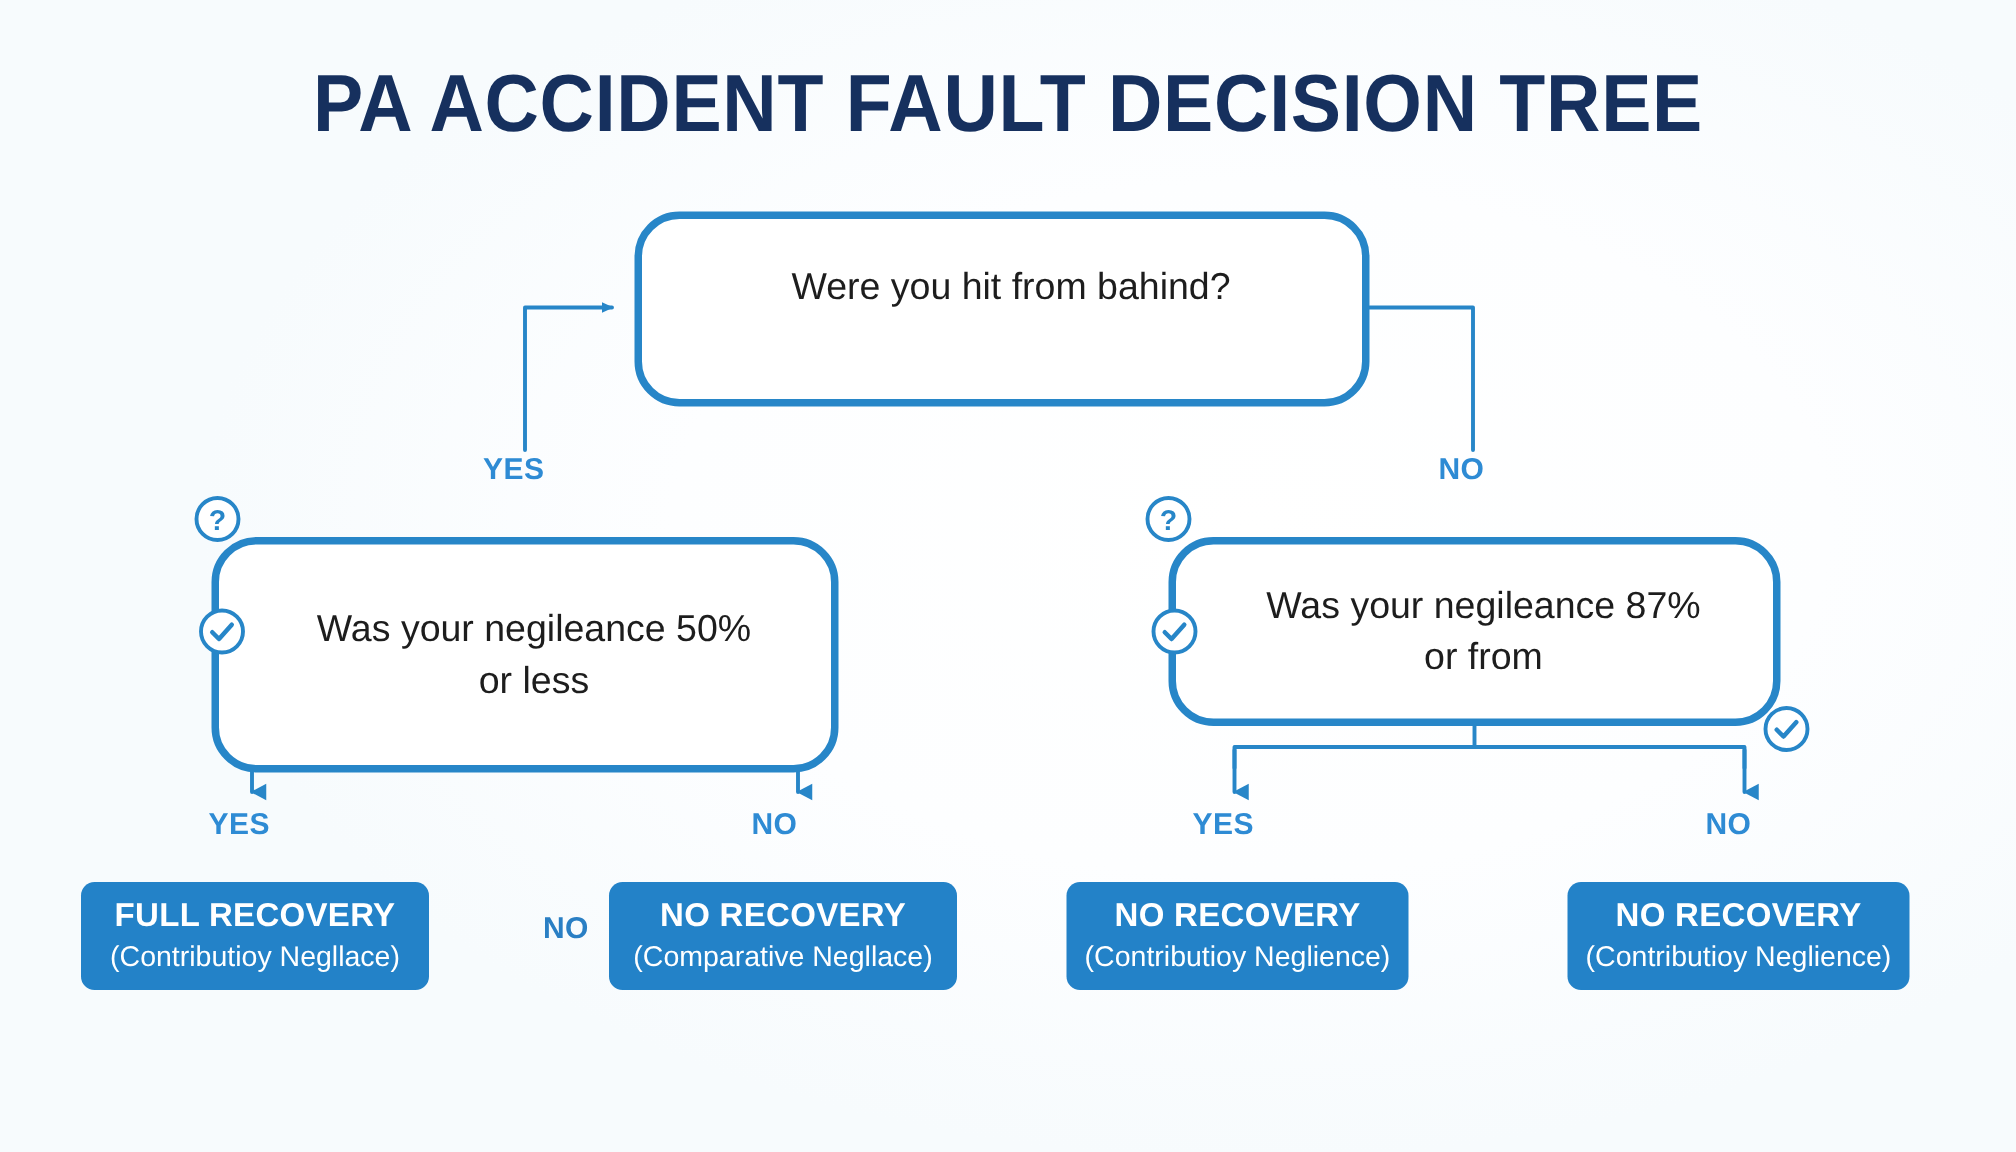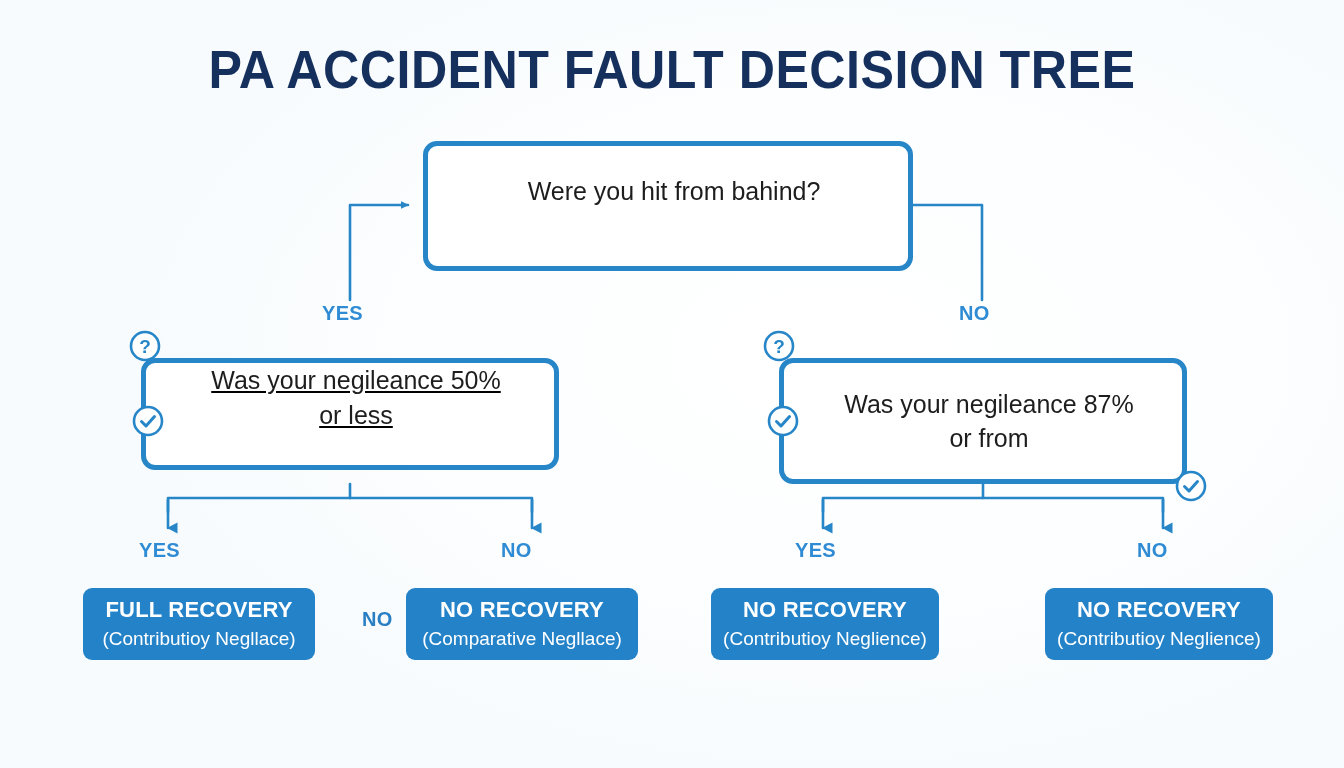--- a/index.html
+++ b/index.html
@@ -36,21 +36,21 @@
     transform: scaleX(0.93);
     white-space: nowrap;
   }
 
   
   .dbox {
     position: absolute;
     box-sizing: border-box;
     background: #ffffff;
     border: 5px solid #2786c8;
-    border-radius: 14px;
+    border-radius: 30px;
     display: flex;
     justify-content: center;
     padding-left: 12px;
   }
   .dbox .dtext {
     font-size: 25px;
     color: #1d1d1d;
     text-align: center;
     line-height: 1.38;
     padding: 0 26px;
@@ -62,23 +62,22 @@
     width: 490px;
     height: 130px;
     align-items: flex-start;
   }
   #box-root .dtext { padding-top: 28px; }
 
   #box-left {
     left: 141px;
     top: 358px;
     width: 418px;
-    height: 112px;
-    align-items: flex-start;
-    text-decoration: underline;
+    height: 157px;
+    align-items: center;
   }
   #box-right {
     left: 779px;
     top: 358px;
     width: 408px;
     height: 126px;
     align-items: center;
   }
 
   
@@ -99,21 +98,21 @@
     font-weight: bold;
     letter-spacing: 0.2px;
     line-height: 1.1;
   }
   .leaf .leaf-sub {
     font-size: 19px;
     font-weight: normal;
     line-height: 1.15;
     margin-top: 5px;
   }
-  #leaf-1 { left: 54px;   top: 588px; width: 232px; height: 72px; margin-left: 29px; }
+  #leaf-1 { left: 54px;   top: 588px; width: 232px; height: 72px; }
   #leaf-2 { left: 406px;  top: 588px; width: 232px; height: 72px; }
   #leaf-3 { left: 711px;  top: 588px; width: 228px; height: 72px; }
   #leaf-4 { left: 1045px; top: 588px; width: 228px; height: 72px; }
 
   
   .blabel {
     position: absolute;
     font-size: 20px;
     font-weight: bold;
     color: #2e8bd4;

